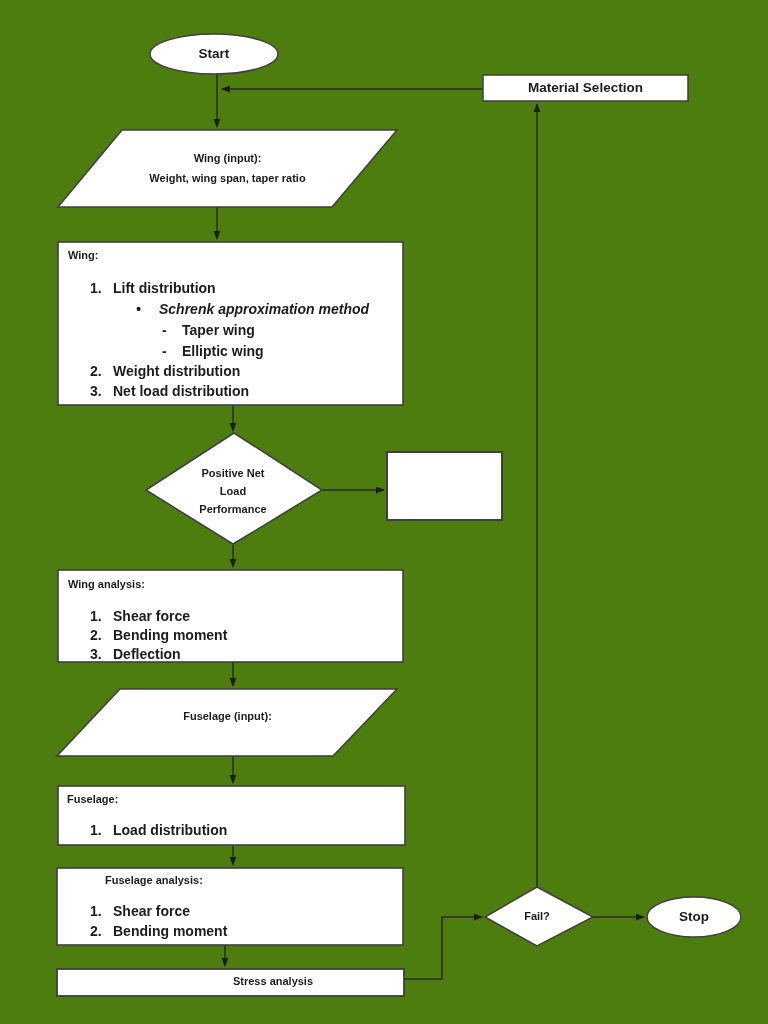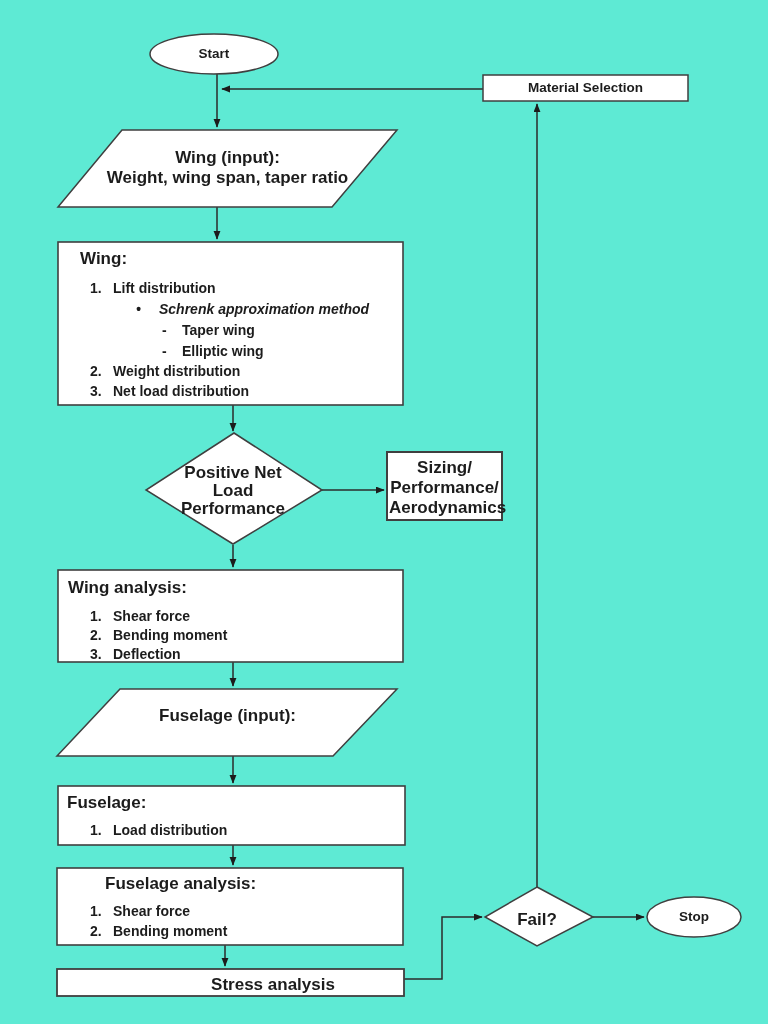--- a/index.html
+++ b/index.html
@@ -1,22 +1,22 @@
 <!DOCTYPE html>
 <html><head>
 <meta charset="utf-8">
 <style>
   html,body{margin:0;padding:0;background:#ffffff;}
   #page{
-    position:relative;width:768px;height:1024px;background:#5eead4;
+    position:relative;width:768px;height:1024px;background:#4d7c0f;
     font-family:"Liberation Sans","DejaVu Sans",sans-serif;
     color:#1c1c1c;overflow:hidden;
   }
   #shapes{position:absolute;left:0;top:0;width:768px;height:1024px;}
-  .txt{position:absolute;font-weight:700;font-size:17px;line-height:1.2;white-space:nowrap;}
+  .txt{position:absolute;font-weight:700;font-size:11px;line-height:1.2;white-space:nowrap;}
   .center{text-align:center;white-space:normal;}
   .row{position:absolute;font-weight:700;font-size:14px;white-space:nowrap;}
   .mk{display:inline-block;width:23px;}
   .mk.narrow{width:20px;}
   .big{font-size:13.5px;}
   .lh18{line-height:18px;}
   .lh20{line-height:20px;}
 </style>
 </head>
 <body>
@@ -65,21 +65,21 @@
 
   <div class="txt big" style="left:150px;top:46px;width:128px;text-align:center;">Start</div>
 
   <div class="txt big" style="left:483px;top:80px;width:205px;text-align:center;">Material Selection</div>
 
   <div class="txt center lh20" style="left:80px;top:148px;width:295px;">
     <div>Wing (input):</div>
     <div>Weight, wing span, taper ratio</div>
   </div>
 
-  <div class="txt" style="left:68px;top:249px;margin-left:12px;">Wing:</div>
+  <div class="txt" style="left:68px;top:249px;">Wing:</div>
   <div class="row" style="left:90px;top:280px;">
     <span class="mk">1.</span><span>Lift distribution</span>
   </div>
   <div class="row" style="left:136px;top:301px;font-style:italic;">
     <span class="mk">•</span><span>Schrenk approximation method</span>
   </div>
   <div class="row" style="left:162px;top:322px;">
     <span class="mk narrow">-</span><span>Taper wing</span>
   </div>
   <div class="row" style="left:162px;top:343px;">
@@ -91,25 +91,20 @@
   <div class="row" style="left:90px;top:383px;">
     <span class="mk">3.</span><span>Net load distribution</span>
   </div>
 
   <div class="txt center lh18" style="left:173px;top:464px;width:120px;">
     <div>Positive Net</div>
     <div>Load</div>
     <div>Performance</div>
   </div>
 
-  <div class="txt center lh20" style="left:389px;top:458px;width:111px;">
-    <div>Sizing/</div>
-    <div>Performance/</div>
-    <div>Aerodynamics</div>
-  </div>
 
   <div class="txt" style="left:68px;top:578px;">Wing analysis:</div>
   <div class="row" style="left:90px;top:608px;">
     <span class="mk">1.</span><span>Shear force</span>
   </div>
   <div class="row" style="left:90px;top:627px;">
     <span class="mk">2.</span><span>Bending moment</span>
   </div>
   <div class="row" style="left:90px;top:646px;">
     <span class="mk">3.</span><span>Deflection</span>

